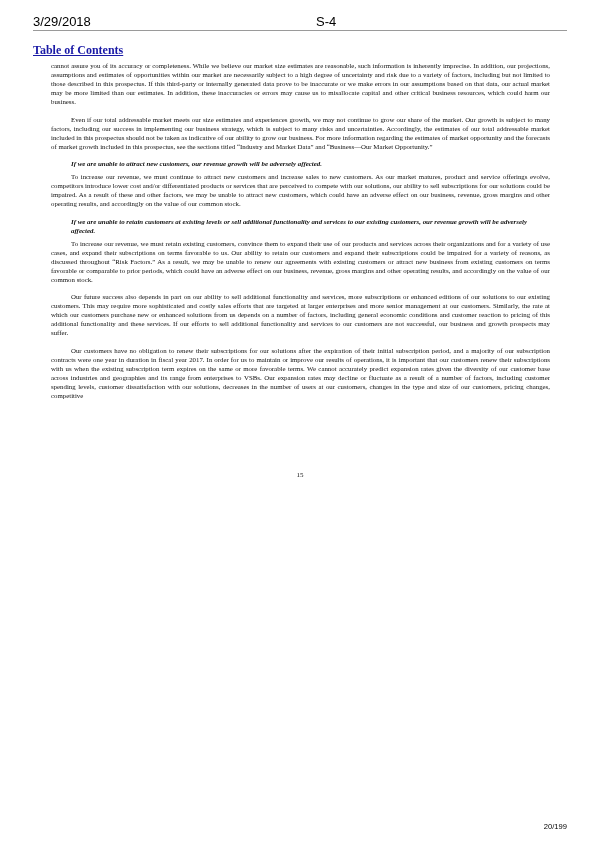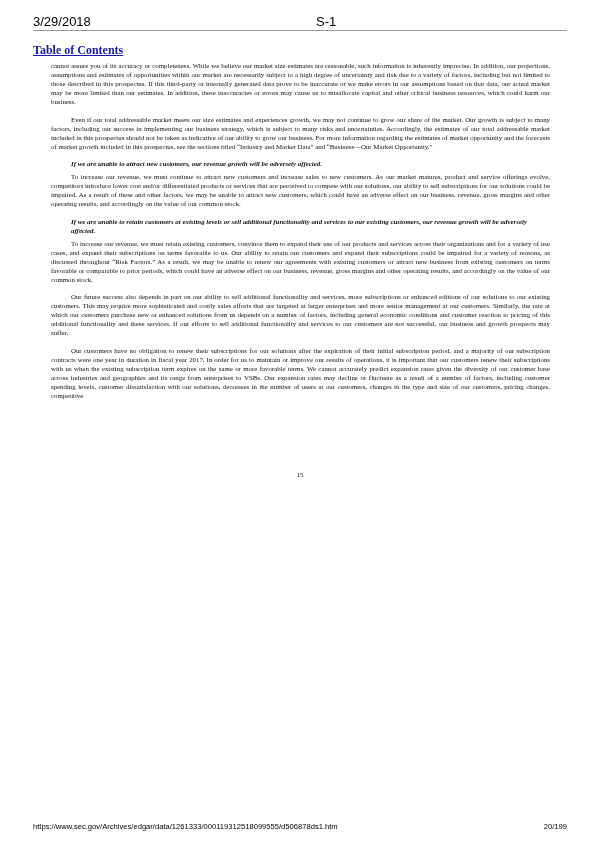--- a/index.html
+++ b/index.html
@@ -21,35 +21,34 @@
   .ftr { position: absolute; top: 822px; left: 33px; right: 33px; height: 12px;
          font-family: "Liberation Sans", sans-serif; font-size: 7.6px; color: #000; }
   .ftr .url { position: absolute; left: 0; top: 0; }
   .ftr .pg { position: absolute; right: 0; top: 0; padding-left: 40px; }
 </style>
 </head>
 <body>
 
 <div class="hdr">
   <span class="date">3/29/2018</span>
-  <span class="title">S-1</span>
+  <span class="title">S-4</span>
 </div>
 <div class="rule"></div>
 
 <a class="toc">Table of Contents</a>
 
 <div class="content">
   <p>cannot assure you of its accuracy or completeness. While we believe our market size estimates are reasonable, such information is inherently imprecise. In addition, our projections, assumptions and estimates of opportunities within our market are necessarily subject to a high degree of uncertainty and risk due to a variety of factors, including but not limited to those described in this prospectus. If this third-party or internally generated data prove to be inaccurate or we make errors in our assumptions based on that data, our actual market may be more limited than our estimates. In addition, these inaccuracies or errors may cause us to misallocate capital and other critical business resources, which could harm our business.</p>
   <p class="ind">Even if our total addressable market meets our size estimates and experiences growth, we may not continue to grow our share of the market. Our growth is subject to many factors, including our success in implementing our business strategy, which is subject to many risks and uncertainties. Accordingly, the estimates of our total addressable market included in this prospectus should not be taken as indicative of our ability to grow our business. For more information regarding the estimates of market opportunity and the forecasts of market growth included in this prospectus, see the sections titled “Industry and Market Data” and “Business—Our Market Opportunity.”</p>
   <h3>If we are unable to attract new customers, our revenue growth will be adversely affected.</h3>
   <p class="ind">To increase our revenue, we must continue to attract new customers and increase sales to new customers. As our market matures, product and service offerings evolve, competitors introduce lower cost and/or differentiated products or services that are perceived to compete with our solutions, our ability to sell subscriptions for our solutions could be impaired. As a result of these and other factors, we may be unable to attract new customers, which could have an adverse effect on our business, revenue, gross margins and other operating results, and accordingly on the value of our common stock.</p>
   <h3>If we are unable to retain customers at existing levels or sell additional functionality and services to our existing customers, our revenue growth will be adversely affected.</h3>
   <p class="ind">To increase our revenue, we must retain existing customers, convince them to expand their use of our products and services across their organizations and for a variety of use cases, and expand their subscriptions on terms favorable to us. Our ability to retain our customers and expand their subscriptions could be impaired for a variety of reasons, as discussed throughout “Risk Factors.” As a result, we may be unable to renew our agreements with existing customers or attract new business from existing customers on terms favorable or comparable to prior periods, which could have an adverse effect on our business, revenue, gross margins and other operating results, and accordingly on the value of our common stock.</p>
   <p class="ind">Our future success also depends in part on our ability to sell additional functionality and services, more subscriptions or enhanced editions of our solutions to our existing customers. This may require more sophisticated and costly sales efforts that are targeted at larger enterprises and more senior management at our customers. Similarly, the rate at which our customers purchase new or enhanced solutions from us depends on a number of factors, including general economic conditions and customer reaction to pricing of this additional functionality and these services. If our efforts to sell additional functionality and services to our customers are not successful, our business and growth prospects may suffer.</p>
   <p class="ind">Our customers have no obligation to renew their subscriptions for our solutions after the expiration of their initial subscription period, and a majority of our subscription contracts were one year in duration in fiscal year 2017. In order for us to maintain or improve our results of operations, it is important that our customers renew their subscriptions with us when the existing subscription term expires on the same or more favorable terms. We cannot accurately predict expansion rates given the diversity of our customer base across industries and geographies and its range from enterprises to VSBs. Our expansion rates may decline or fluctuate as a result of a number of factors, including customer spending levels, customer dissatisfaction with our solutions, decreases in the number of users at our customers, changes in the type and size of our customers, pricing changes, competitive</p>
 </div>
 
 <div class="pnum">15</div>
 
 <div class="ftr">
-  <span class="url">https://www.sec.gov/Archives/edgar/data/1261333/000119312518099555/d506878ds1.htm</span>
   <span class="pg">20/199</span>
 </div>
 
 </body></html>

